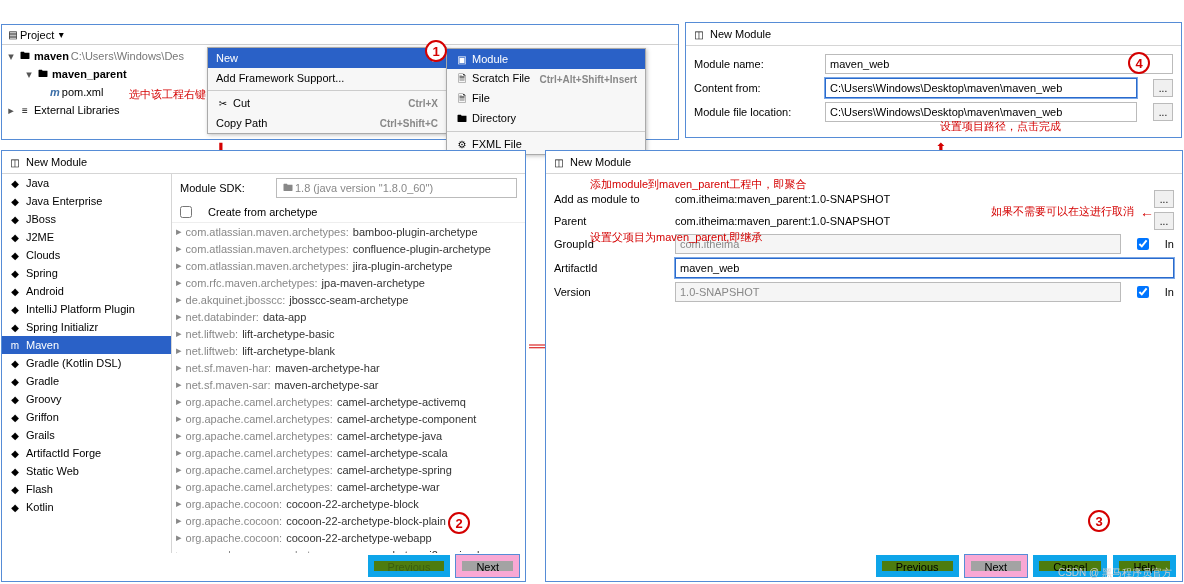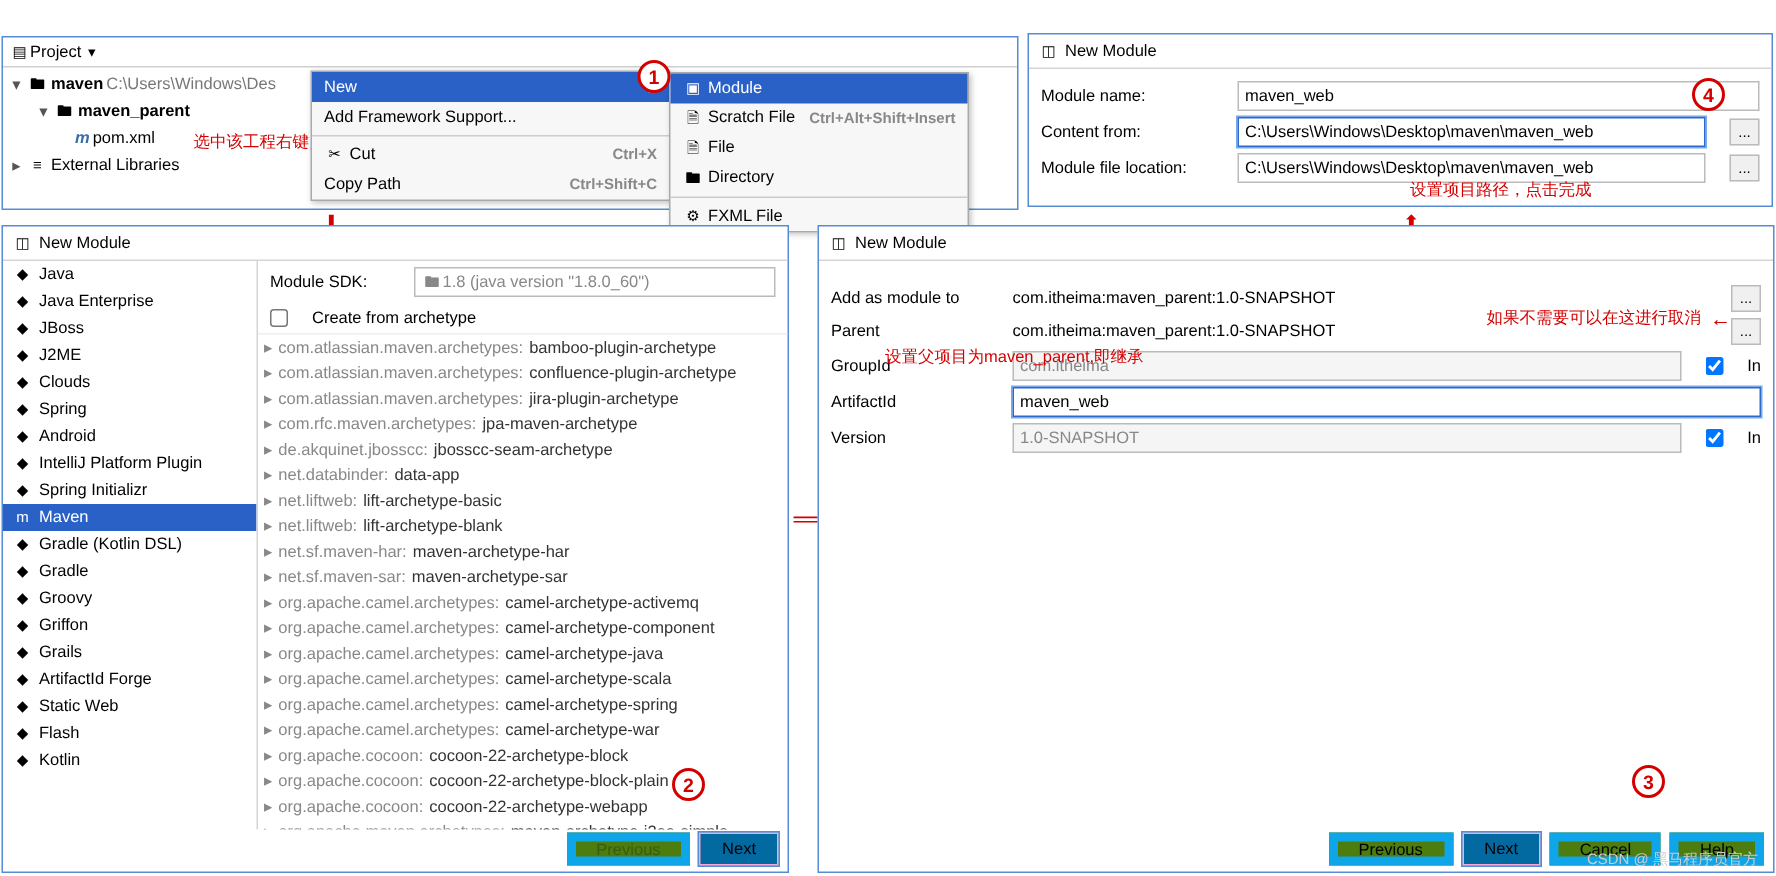--- a/index.html
+++ b/index.html
@@ -31,21 +31,21 @@
 .form-input { flex: 1; height: 20px; border: 1px solid #bbb; padding: 0 4px; font-size: 11px; }
 .form-input.focus { border: 1px solid #2a6acc; box-shadow: 0 0 0 1px #7aa8e8; }
 .form-input.ro { background: #f5f5f5; color: #888; }
 .left-list { width: 170px; border-right: 1px solid #d5d5d5; overflow: hidden; height: 100%; }
 .list-item { display: flex; align-items: center; height: 18px; padding: 0 6px; gap: 4px; }
 .list-item.sel { background: #2a61c7; color: #fff; }
 .archetype-list { overflow: hidden; }
 .archetype-row { display: flex; align-items: center; height: 17px; gap: 4px; color: #888; padding: 0 4px; }
 .archetype-row .black { color: #333; }
 .btn { height: 22px; border: 6px solid #0ea5e9; background: #4d7c0f; padding: 0 14px; font-size: 11px; }
-.btn.primary { border: 1px solid #f9a8d4; color: #000; background: #0369a1; outline: 1px solid #568cd6; }
+.btn.primary { border: 6px solid #f9a8d4; color: #000; background: #a3a3a3; outline: 1px solid #568cd6; }
 .btn-row { position: absolute; bottom: 4px; right: 6px; display: flex; gap: 6px; }
 .ellipsis-btn { width: 20px; height: 18px; border: 1px solid #bbb; background: #f0f0f0; font-size: 10px; }
 .chk { width: 12px; height: 12px; }
 .icon-box { width: 14px; height: 14px; display: inline-flex; align-items: center; justify-content: center; font-size: 10px; }
 .watermark { position: absolute; right: 12px; bottom: 4px; color: #ccc; font-size: 10px; }
 </style>
 </head>
 <body>
 
 <div class="panel panel-top-left">
@@ -355,20 +355,21 @@
 </div>
 <div class="circle-num" style="left:448px; top:662px; top:512px">2</div>
 <div class="red-arrow" style="left:528px; top:335px; font-size:18px">⟹</div>
 
 <div class="panel panel-bot-right">
   <div class="titlebar">
     <span class="icon-box">◫</span>
     <span>New Module</span>
   </div>
   <div style="border-top:1px solid #d5d5d5; position:relative; height:calc(100% - 50px)">
+    <div class="red-text" style="left:44px; top:3px">添加module到maven_parent工程中，即聚合</div>
     <div class="form-row" style="margin-top:16px">
       <span class="form-label" style="width:105px">Add as module to</span>
       <span style="flex:1">com.itheima:maven_parent:1.0-SNAPSHOT</span>
       <button class="ellipsis-btn">...</button>
     </div>
     <div class="form-row">
       <span class="form-label" style="width:105px">Parent</span>
       <span style="flex:1">com.itheima:maven_parent:1.0-SNAPSHOT</span>
       <button class="ellipsis-btn">...</button>
     </div>

